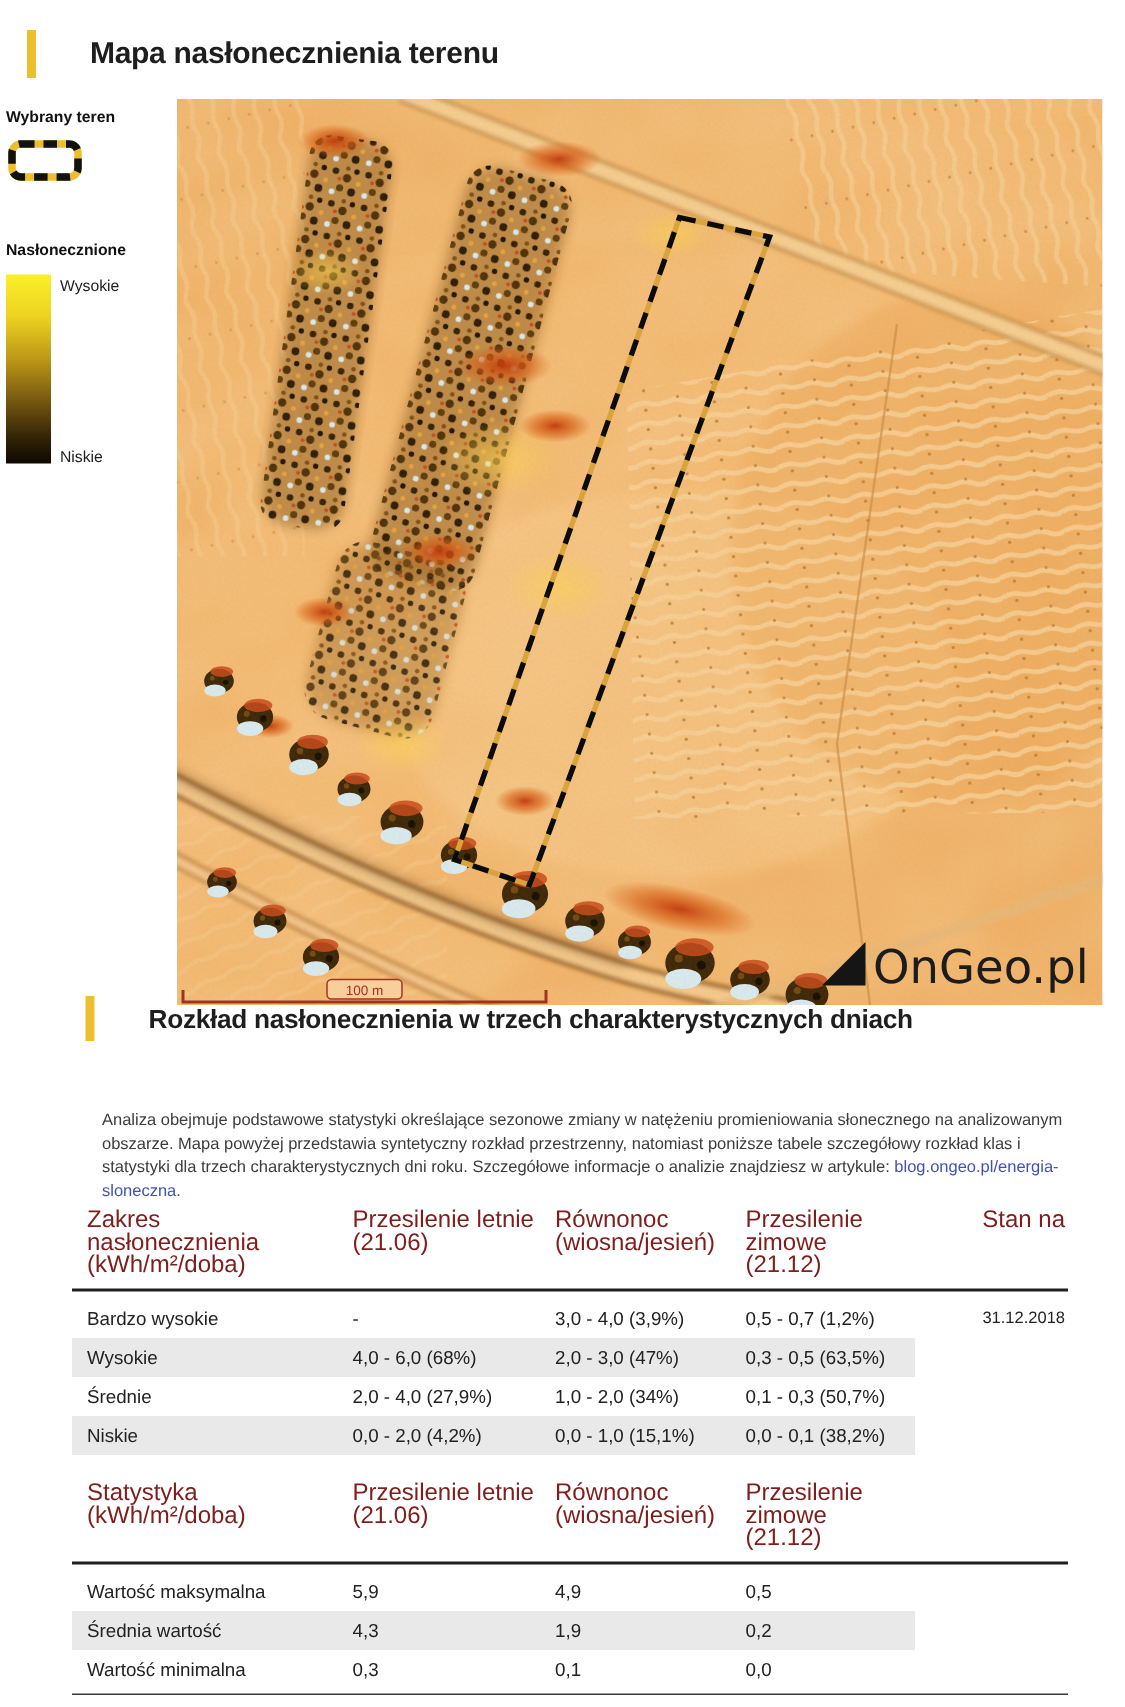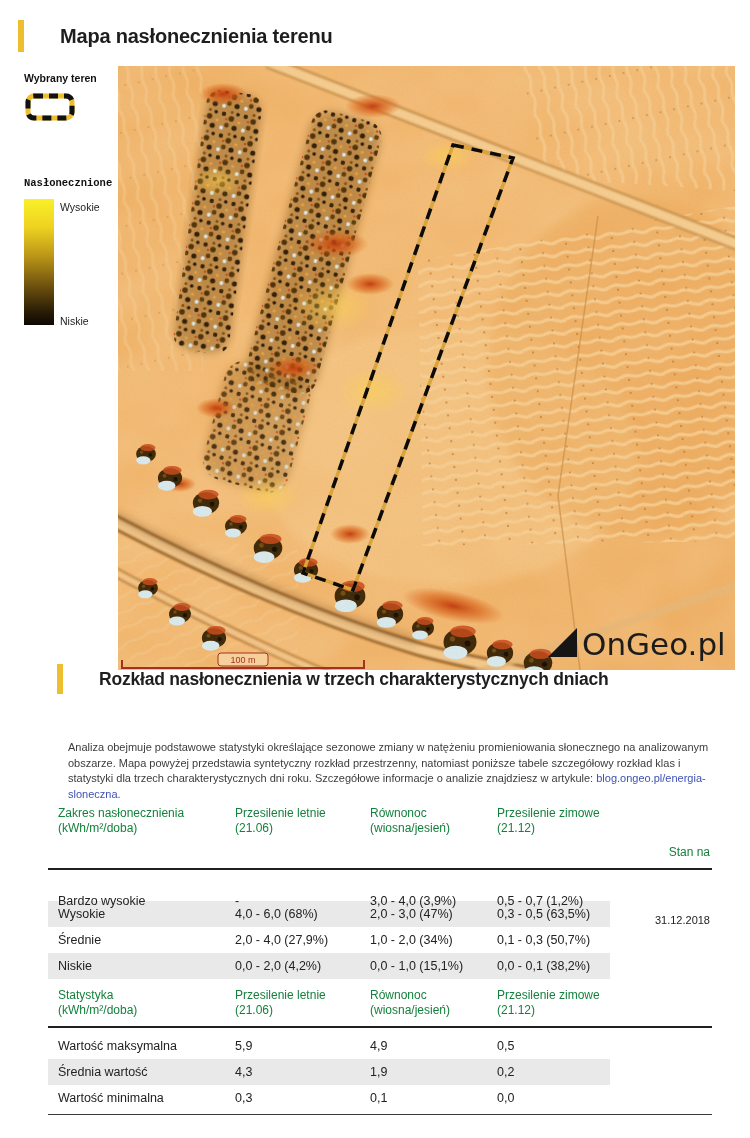--- a/index.html
+++ b/index.html
@@ -10,46 +10,46 @@
   .h-row{position:absolute;display:flex;align-items:center;gap:24px;}
   .accent-bar{width:6px;background:#edbf2f;margin-right:12px;}
   .h1-row{left:18px;top:20px;height:32px;}
   .h1-row .accent-bar{height:32px;}
   .h1-title{font-size:20px;font-weight:bold;letter-spacing:-0.2px;}
   .h2-row{left:57px;top:664px;height:30px;}
   .h2-row .accent-bar{height:30px;}
   .h2-title{font-size:17.5px;font-weight:bold;letter-spacing:-0.2px;}
 
   
-  .legend{position:absolute;left:24px;top:72px;width:96px;}
+  .legend{position:absolute;left:4px;top:72px;width:96px;}
   .legend-label{font-size:10.5px;font-weight:bold;color:#111;}
   .sel-icon{margin-top:8px;}
-  .insol-label{margin-top:51px;font-family:Liberation Mono, monospace;}
+  .insol-label{margin-top:34px;}
   .grad-wrap{position:relative;margin-top:10px;height:126px;}
   .grad-bar{position:absolute;left:0;top:0;width:30px;height:126px;
     background:linear-gradient(180deg,#f9f028 0%,#eed321 22%,#b99417 46%,#6b4f0e 70%,#2e2006 88%,#0d0803 100%);}
   .grad-hi{position:absolute;left:36px;top:2px;font-size:10.5px;color:#222;}
   .grad-lo{position:absolute;left:36px;bottom:-2px;font-size:10.5px;color:#222;}
 
   
   .map-wrap{position:absolute;left:118px;top:66px;width:719px;height:604px;}
 
   
   .desc{position:absolute;left:68px;top:740px;width:650px;font-size:11px;line-height:15.5px;color:#3c3c3c;}
   .desc a{color:#3f51b5;text-decoration:none;}
 
   
   .tbl{position:absolute;left:48px;width:664px;font-size:12.5px;color:#222;}
   .tbl-classes{top:806px;}
   .tbl-stats{top:988px;}
   .grid{display:grid;grid-template-columns:177px 135px 127px 113px 1fr;align-items:center;}
   .thead{align-items:start;padding-bottom:8px;}
-  .thead .cell{font-size:12px;line-height:15px;color:#15803d;}
+  .thead .cell{font-size:16px;line-height:15px;color:#7f1d1d;}
   .cell{padding-left:10px;}
-  .cell.right{text-align:right;padding-left:0;padding-right:2px;margin-top:39px;}
+  .cell.right{text-align:right;padding-left:0;padding-right:2px;}
   .rule{border-top:2px solid #1f1f1f;height:0;margin-bottom:5px;}
   .trow{height:26px;}
   .trow.striped{background:linear-gradient(to right,#e9e9e9 0,#e9e9e9 562px,rgba(0,0,0,0) 562px);}
   .stan-value{font-size:11px;color:#222;}
   .bottom-rule{border-top:1.5px solid #3a3a3a;height:0;margin-top:3px;}
 </style>
 </head>
 <body>
 
 <div class="page">

